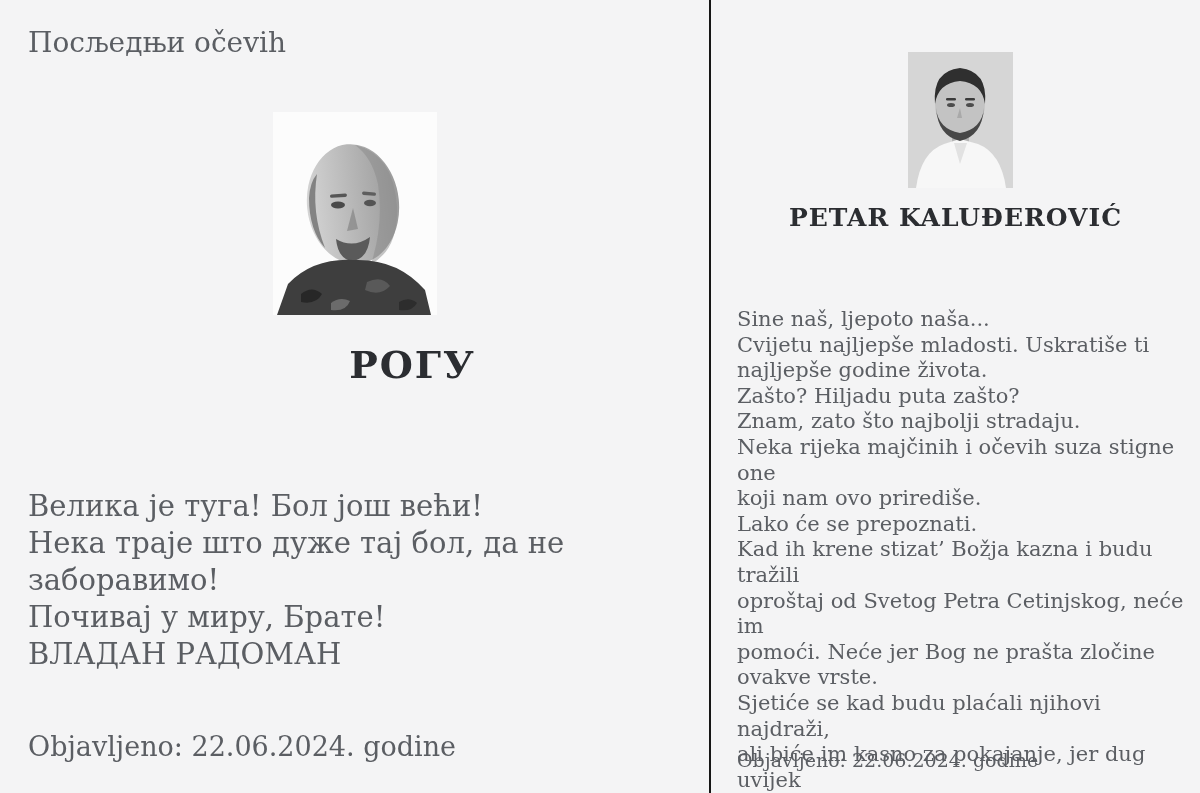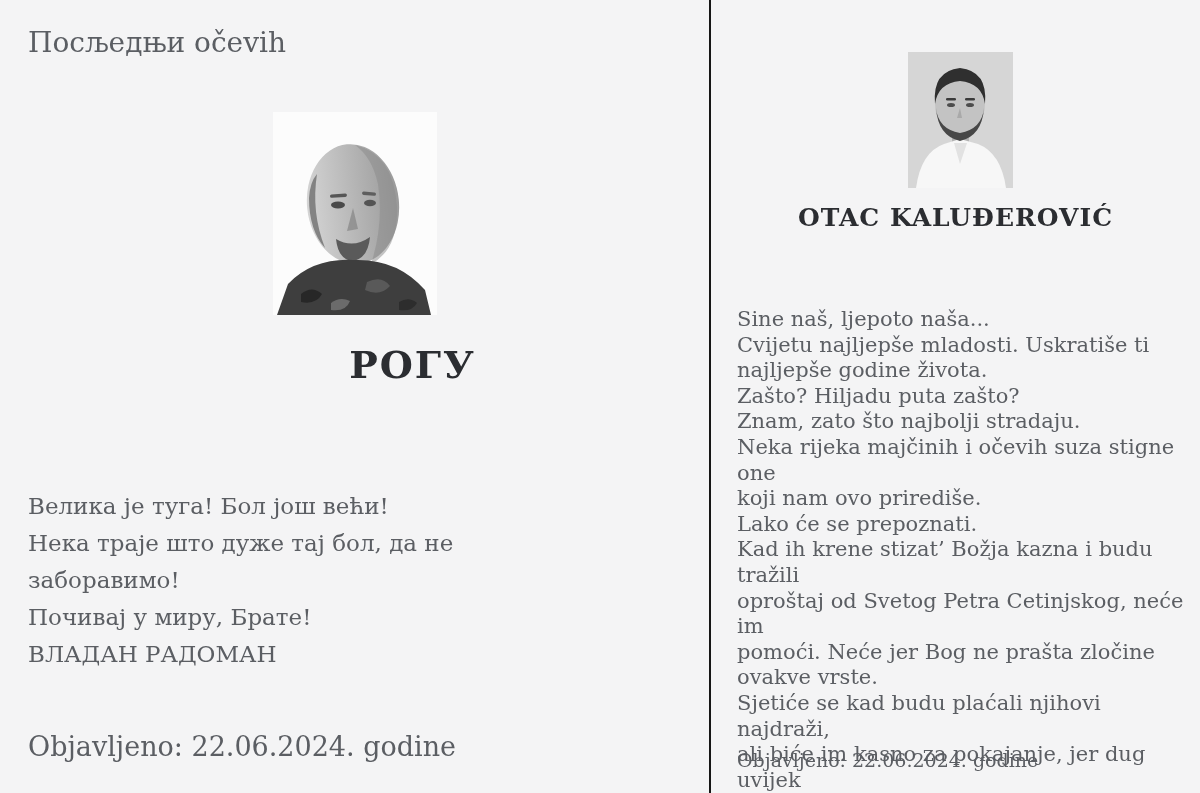--- a/index.html
+++ b/index.html
@@ -48,21 +48,21 @@
     font-size: 38px;
     font-weight: bold;
     letter-spacing: 2px;
     color: #2b2d31;
   }
   .left-body {
     position: absolute;
     left: 28px;
     top: 488px;
     width: 660px;
-    font-size: 23px;
+    font-size: 29px;
     line-height: 37px;
     color: #5b5e63;
     white-space: pre-line;
   }
   .left-published {
     position: absolute;
     left: 28px;
     top: 731px;
     font-size: 27px;
     color: #5b5e63;
@@ -180,21 +180,21 @@
         <rect x="38" y="46" width="10" height="2.6" rx="1.3" fill="#3a3a3a"></rect>
         <rect x="57" y="46" width="10" height="2.6" rx="1.3" fill="#3a3a3a"></rect>
 
         <ellipse cx="43" cy="53" rx="4" ry="2.1" fill="#4d4d4d"></ellipse>
         <ellipse cx="62" cy="53" rx="4" ry="2.1" fill="#4d4d4d"></ellipse>
 
         <path d="M52,56 L54,66 L49,66 Z" fill="#a9a9a9"></path>
       </svg>
     </div>
 
-    <div class="right-name">OTAC KALUĐEROVIĆ</div>
+    <div class="right-name">PETAR KALUĐEROVIĆ</div>
 
     <div class="right-body">Sine naš, ljepoto naša...
 Cvijetu najljepše mladosti. Uskratiše ti
 najljepše godine života.
 Zašto? Hiljadu puta zašto?
 Znam, zato što najbolji stradaju.
 Neka rijeka majčinih i očevih suza stigne one
 koji nam ovo prirediše.
 Lako će se prepoznati.
 Kad ih krene stizat’ Božja kazna i budu tražili

